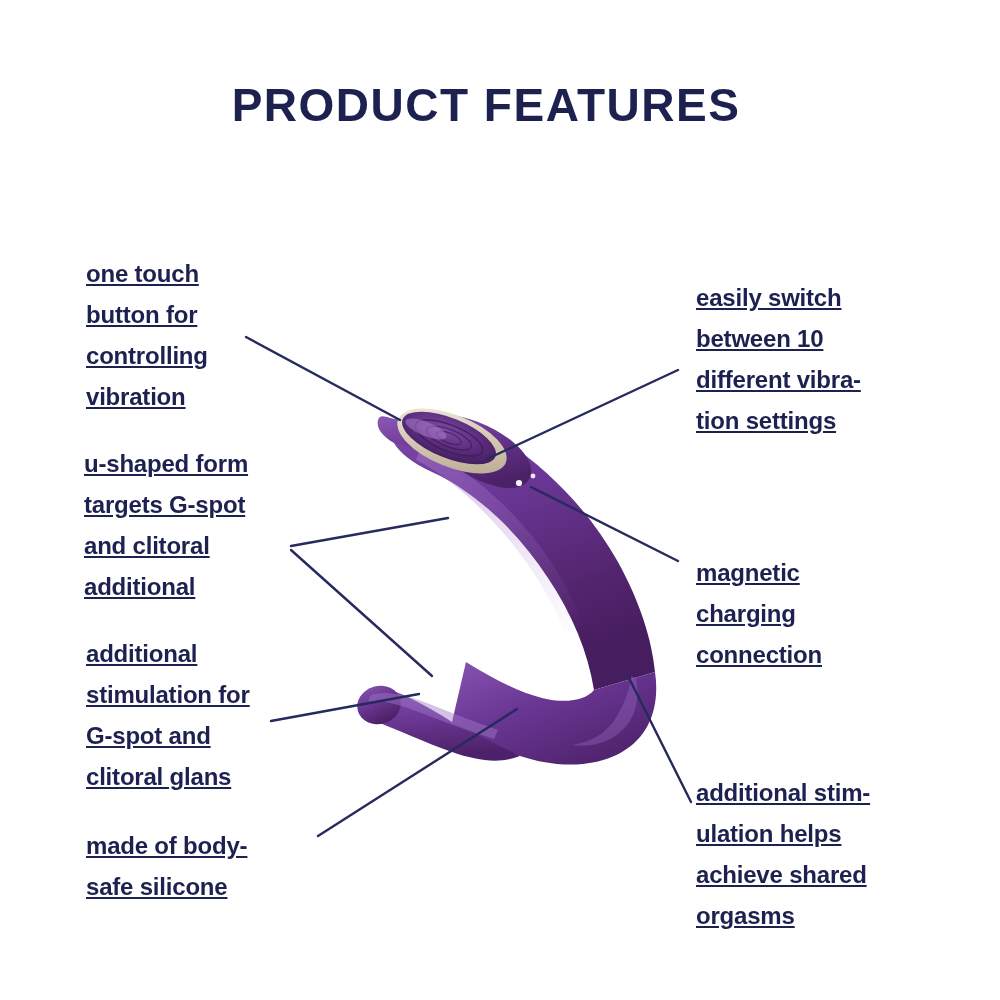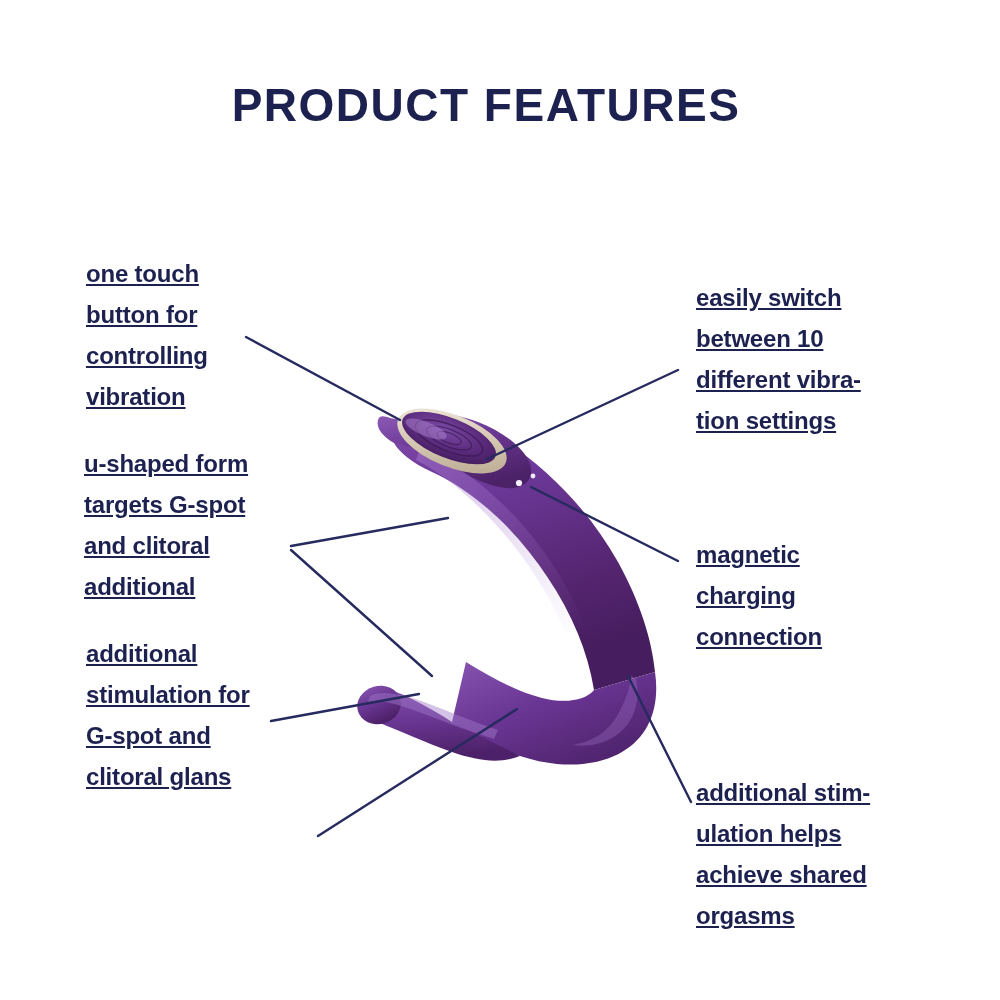--- a/index.html
+++ b/index.html
@@ -44,21 +44,21 @@
   }
   .callout.left  { text-align: left; }
   .callout.right { text-align: left; margin-top: 24px; }
 
   #c-onetouch   { left: 86px;  top: 253px; width: 280px; }
   #c-ushaped    { left: 84px;  top: 443px; width: 290px; }
   #c-additional { left: 86px;  top: 633px; width: 300px; }
   #c-silicone   { left: 86px;  top: 825px; width: 290px; }
 
   #c-easily     { left: 696px; top: 253px; width: 290px; }
-  #c-magnetic   { left: 696px; top: 510px; width: 280px; }
+  #c-magnetic   { left: 696px; top: 528px; width: 280px; }
   #c-shared     { left: 696px; top: 748px; width: 300px; }
 
   #leader-svg, #product-svg {
     position: absolute;
     left: 0;
     top: 0;
     width: 1000px;
     height: 1000px;
   }
   #leader-svg { z-index: 3; }
@@ -205,20 +205,22 @@
   <div class="callout left" id="c-ushaped">u-shaped form
 targets G-spot
 and clitoral
 additional</div>
 
   <div class="callout left" id="c-additional">additional
 stimulation for
 G-spot and
 clitoral glans</div>
 
+  <div class="callout left" id="c-silicone">made of body-
+safe  silicone</div>
 
   <div class="callout right" id="c-easily">easily switch
 between 10
 different vibra-
 tion settings</div>
 
   <div class="callout right" id="c-magnetic">magnetic
 charging
 connection</div>
 

